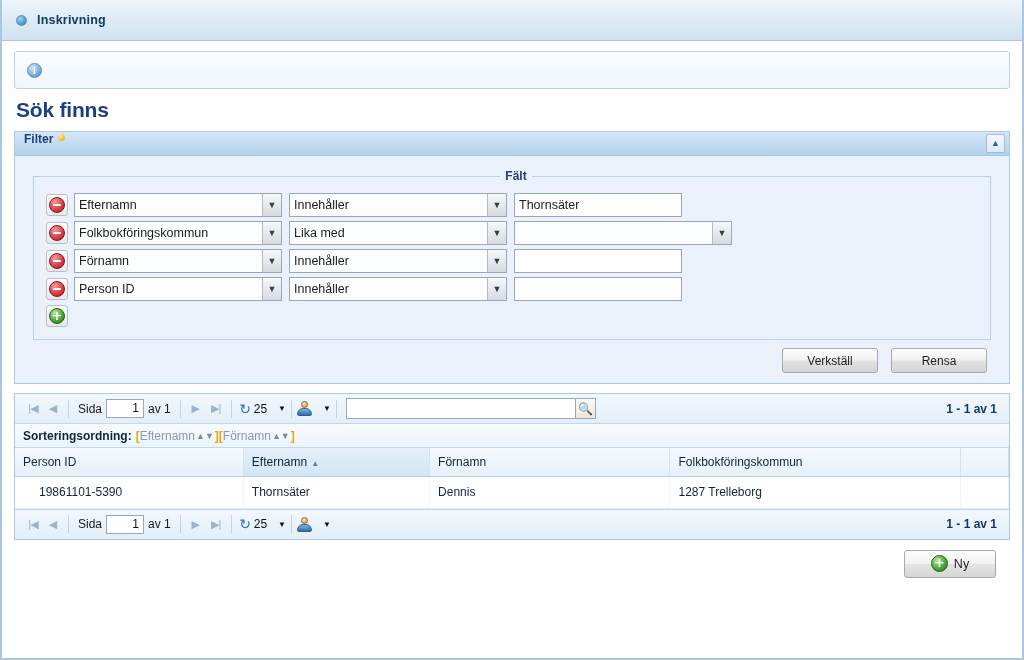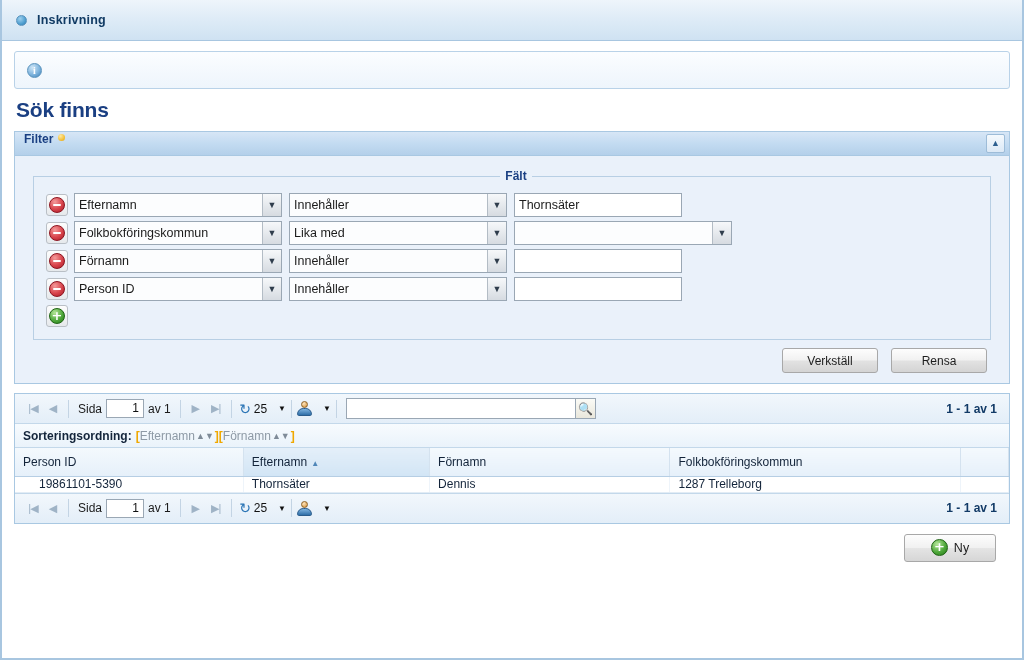--- a/index.html
+++ b/index.html
@@ -249,21 +249,21 @@
     border-bottom:1px solid #b6cee4;
     border-right:1px solid #d4e2ef;
     font-size:12px; font-weight:normal; color:#13243a;
     text-align:left; padding:0 8px;
   }
   table.dt thead th.sorted {
     background:linear-gradient(to bottom,#e4eff9 0%,#d2e5f5 100%);
   }
   table.dt thead th .sortarrow { color:#4f86b8; font-size:8px; margin-left:4px; }
   table.dt tbody td {
-    height:16px;
+    height:32px;
     border-bottom:1px solid #e2ecf5;
     border-right:1px solid #eef4fa;
     font-size:12px; color:#13243a;
     padding:0 8px;
   }
   table.dt tbody td.c-pid { padding-left:24px; }
 
   
   .footer {
     height:48px;

